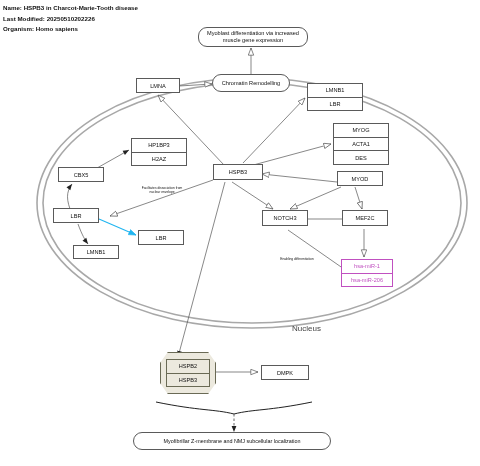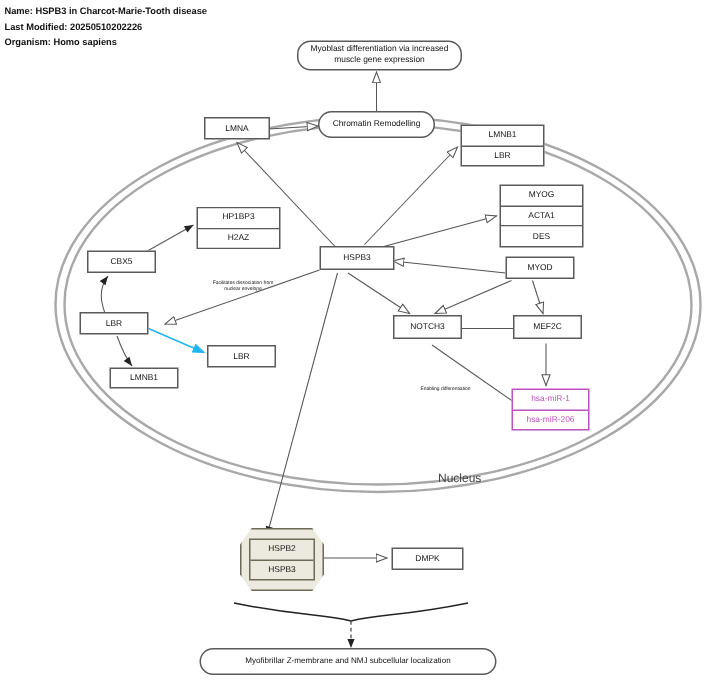--- a/index.html
+++ b/index.html
@@ -230,21 +230,21 @@
 
   <div class="anno" style="left:127px;top:186px;width:70px;">
     <div>Facilitates dissociation from</div>
     <div>nuclear envelope</div>
   </div>
 
   <div class="anno" style="left:266px;top:257px;width:62px;">
     <div>Enabling differentiation</div>
   </div>
 
-  <div class="compartment-label" style="left:292px;top:314px;">
+  <div class="compartment-label" style="left:292px;top:324px;">
     <span>Nucleus</span>
   </div>
 
   <div class="octa" style="left:160px;top:352px;width:56px;height:42px;"></div>
   <div class="octa-inner" style="left:166px;top:359px;width:44px;height:28px;">
     <div class="sub">HSPB2</div>
     <div class="sub">HSPB3</div>
   </div>
 
   <div class="node" style="left:261px;top:365px;width:48px;height:15px;">

